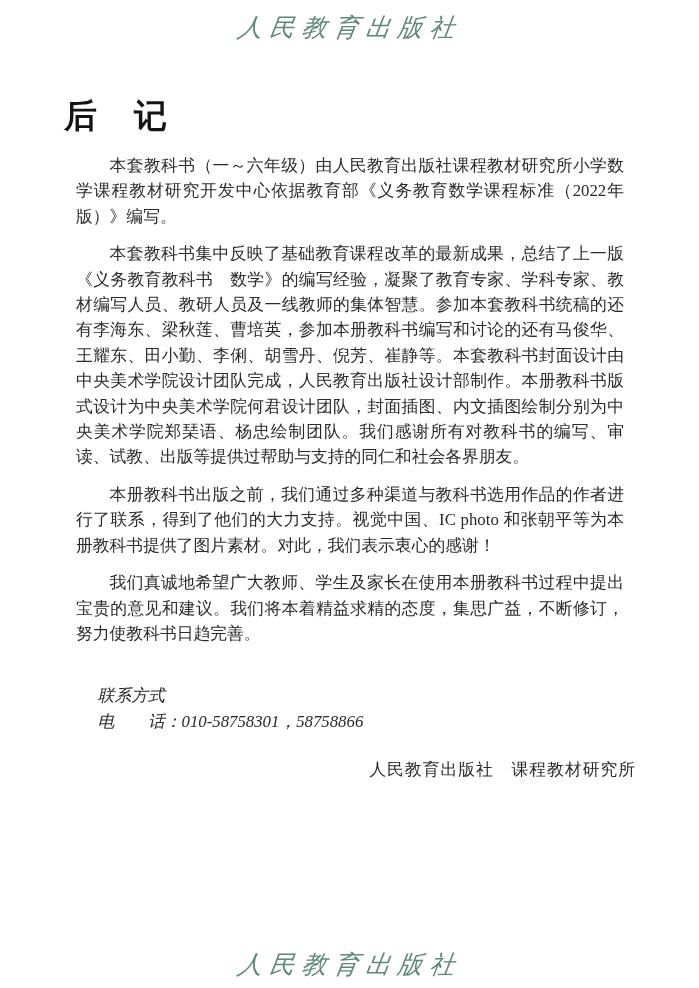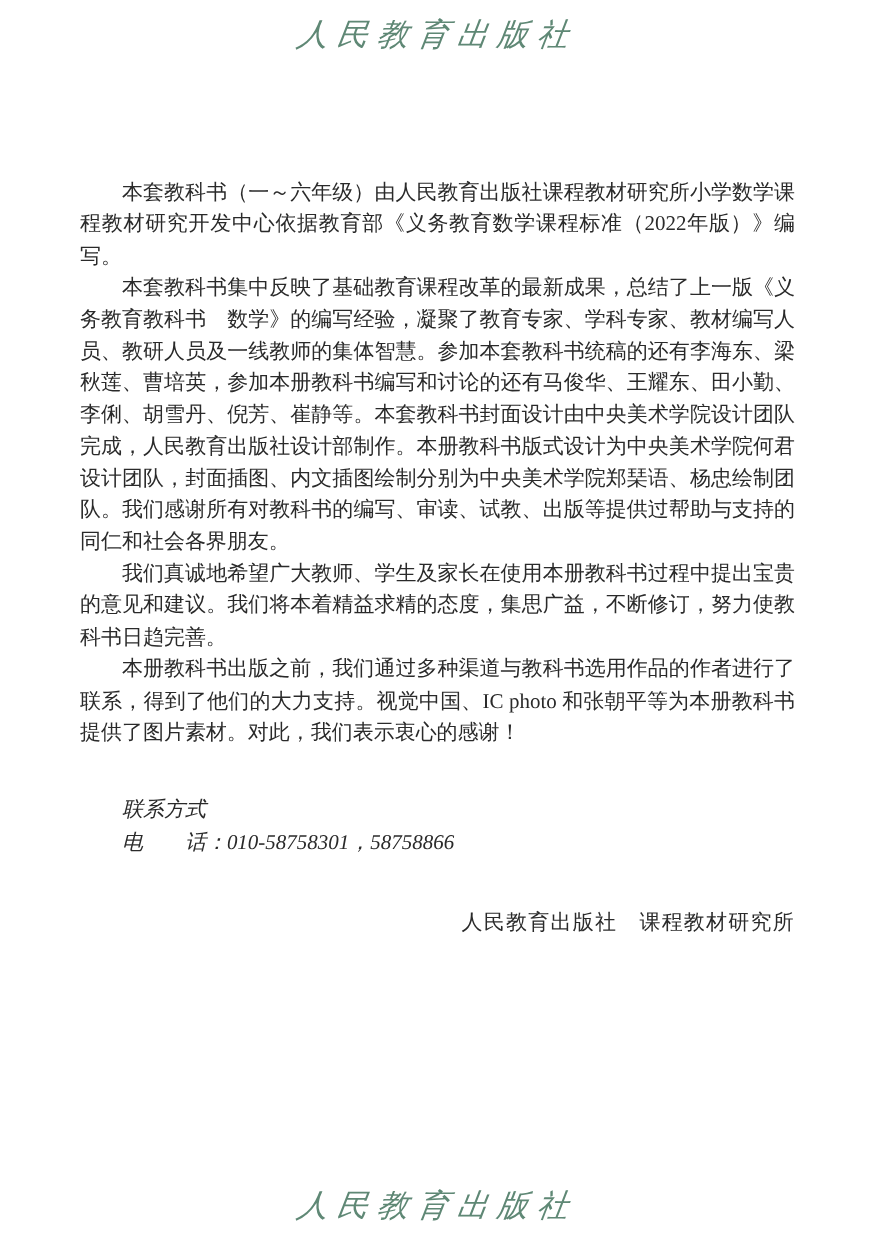--- a/index.html
+++ b/index.html
@@ -52,54 +52,55 @@
     position: absolute;
     left: 64px;
     top: 141px;
     width: 572px;
     font-size: 16.8px;
     line-height: 25.4px;
     text-align: justify;
     color: #2a2a2a;
   }
   .body-block p {
-    margin: 0;
+    margin: 12px;
     text-indent: 2em;
   }
 
   .contact-block {
     margin-top: 37px;
     padding-left: 2em;
     line-height: 26px;
     text-align: left;
   }
   .contact-block div { white-space: pre; font-style: italic; }
 
   .signature-line {
-    margin-top: 38px;
+    margin-top: 22px;
     text-align: right;
     padding-right: 0px;
     letter-spacing: 1px;
   }
 </style>
 </head>
 <body>
 
 <div class="page">
 
   <div class="brand-logo top">
     <span class="calligraphy">人民教育出版社</span>
   </div>
 
+  <h1 class="page-title">后　记</h1>
 
   <div class="body-block">
     <p>本套教科书（一～六年级）由人民教育出版社课程教材研究所小学数学课程教材研究开发中心依据教育部《义务教育数学课程标准（2022年版）》编写。</p>
     <p>本套教科书集中反映了基础教育课程改革的最新成果，总结了上一版《义务教育教科书　数学》的编写经验，凝聚了教育专家、学科专家、教材编写人员、教研人员及一线教师的集体智慧。参加本套教科书统稿的还有李海东、梁秋莲、曹培英，参加本册教科书编写和讨论的还有马俊华、王耀东、田小勤、李俐、胡雪丹、倪芳、崔静等。本套教科书封面设计由中央美术学院设计团队完成，人民教育出版社设计部制作。本册教科书版式设计为中央美术学院何君设计团队，封面插图、内文插图绘制分别为中央美术学院郑琹语、杨忠绘制团队。我们感谢所有对教科书的编写、审读、试教、出版等提供过帮助与支持的同仁和社会各界朋友。</p>
+    <p>本册教科书出版之前，我们通过多种渠道与教科书选用作品的作者进行了联系，得到了他们的大力支持。视觉中国、IC photo 和张朝平等为本册教科书提供了图片素材。对此，我们表示衷心的感谢！</p>
     <p>我们真诚地希望广大教师、学生及家长在使用本册教科书过程中提出宝贵的意见和建议。我们将本着精益求精的态度，集思广益，不断修订，努力使教科书日趋完善。</p>
-    <p>本册教科书出版之前，我们通过多种渠道与教科书选用作品的作者进行了联系，得到了他们的大力支持。视觉中国、IC photo 和张朝平等为本册教科书提供了图片素材。对此，我们表示衷心的感谢！</p>
 
     <div class="contact-block">
       <div>联系方式</div>
       <div>电　　话：010-58758301，58758866</div>
     </div>
 
     <div class="signature-line">人民教育出版社　课程教材研究所</div>
   </div>
 
   <div class="brand-logo bottom">

